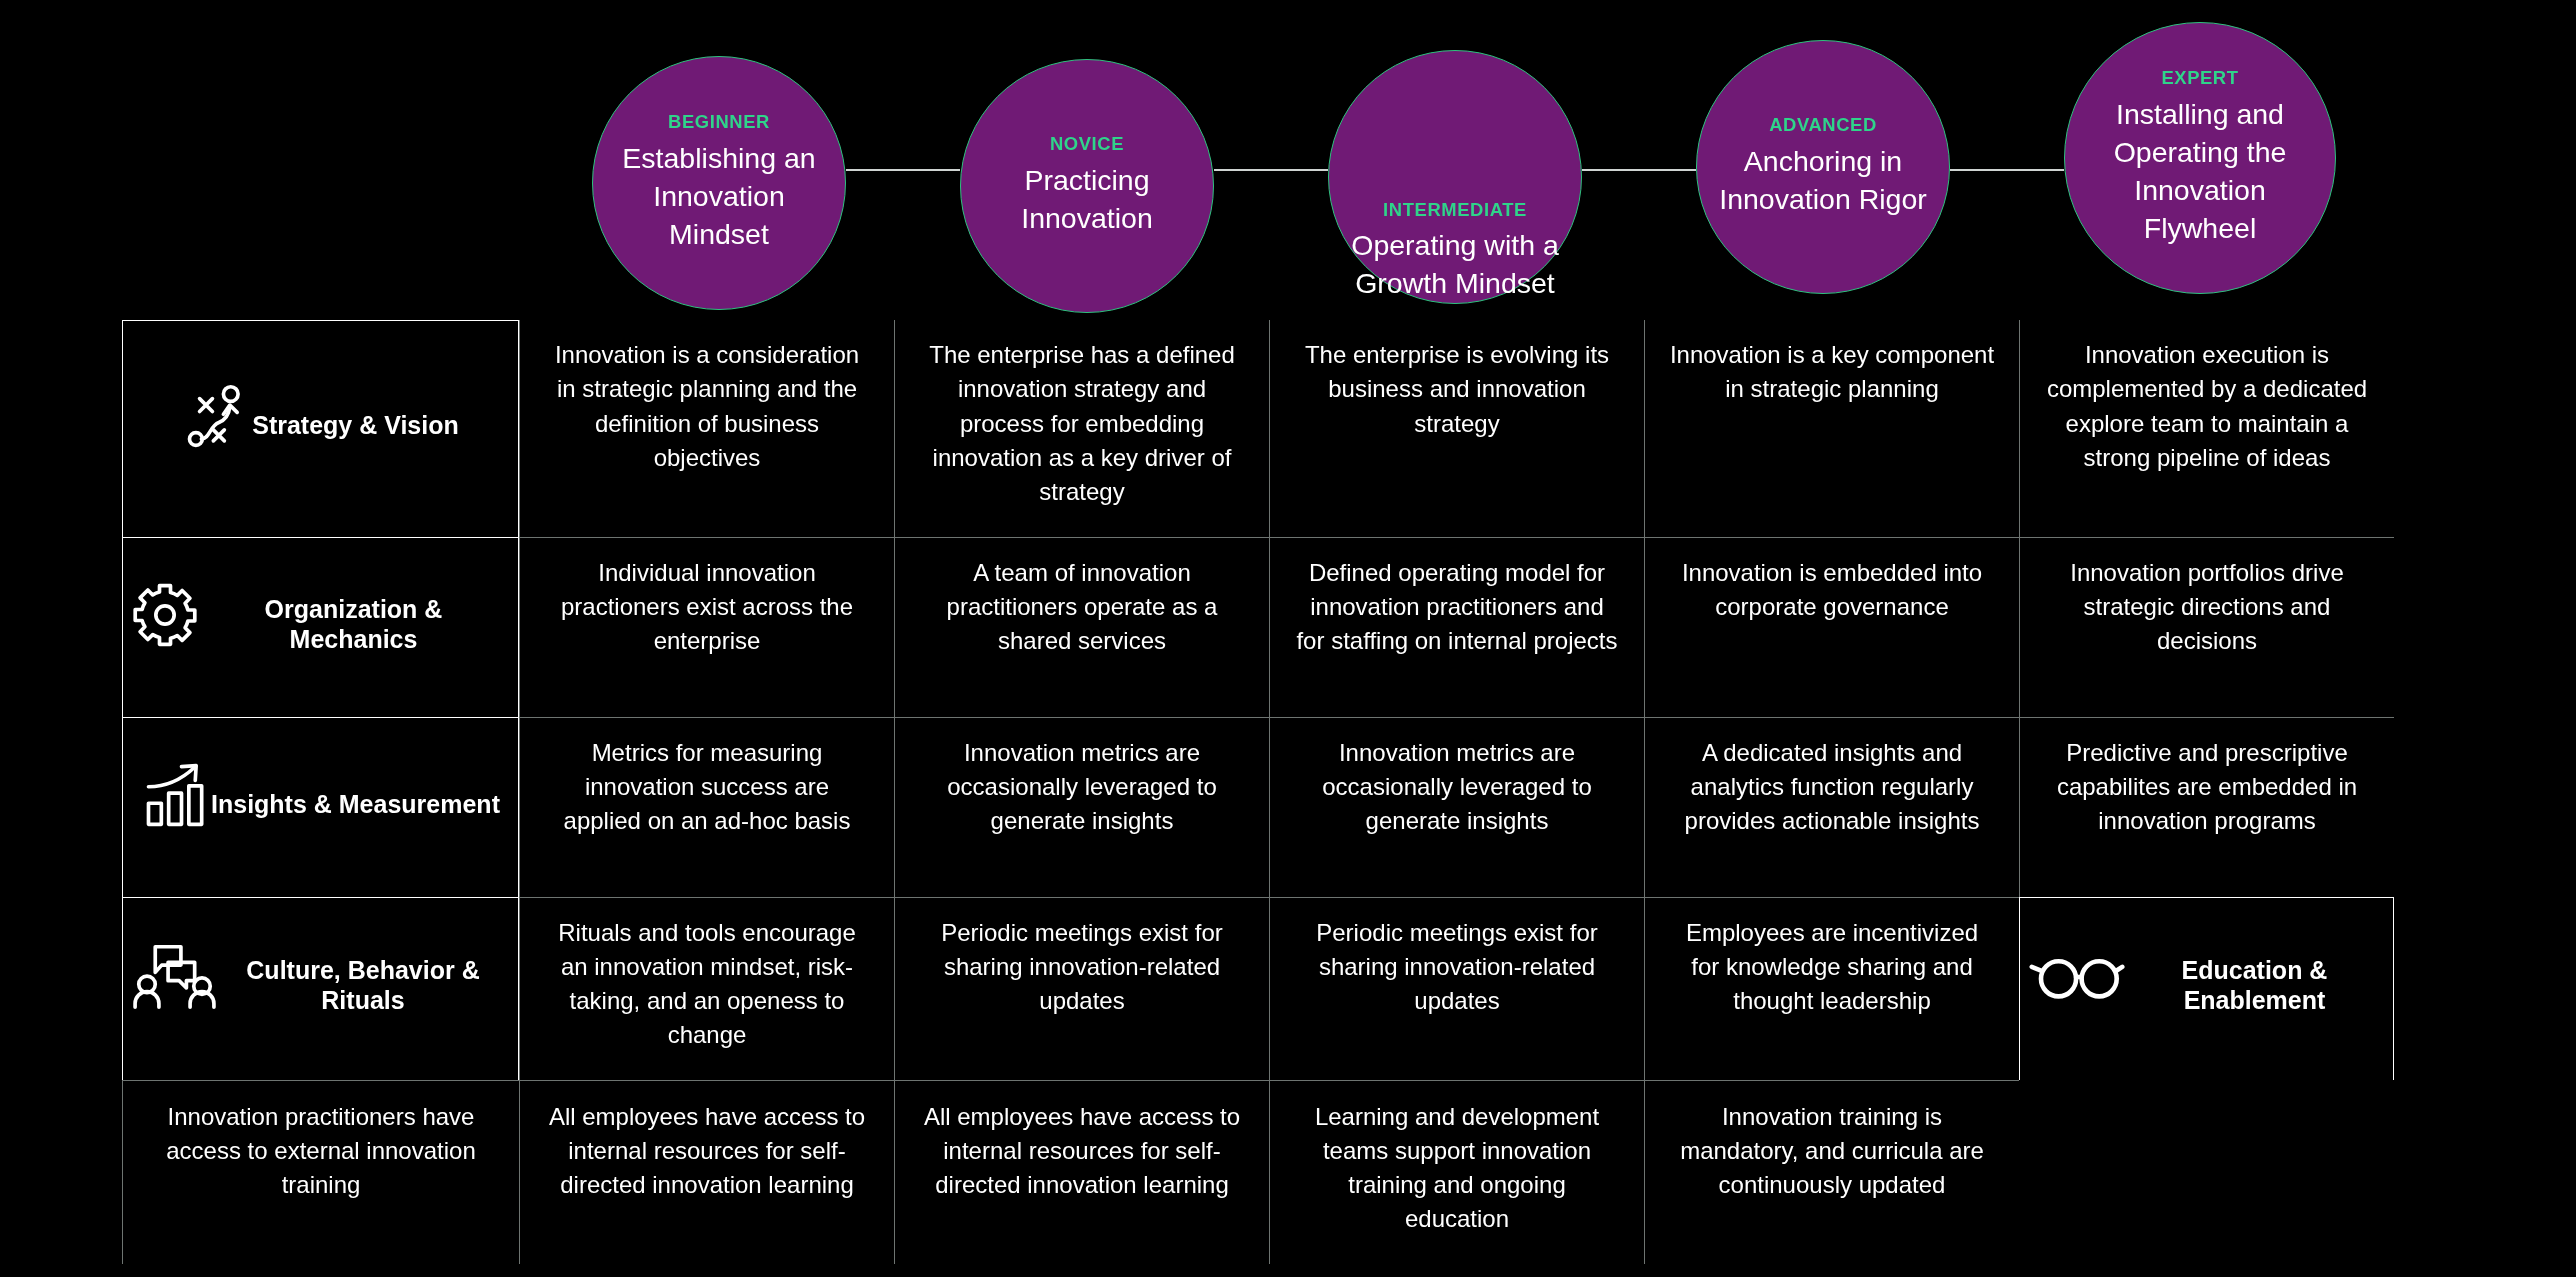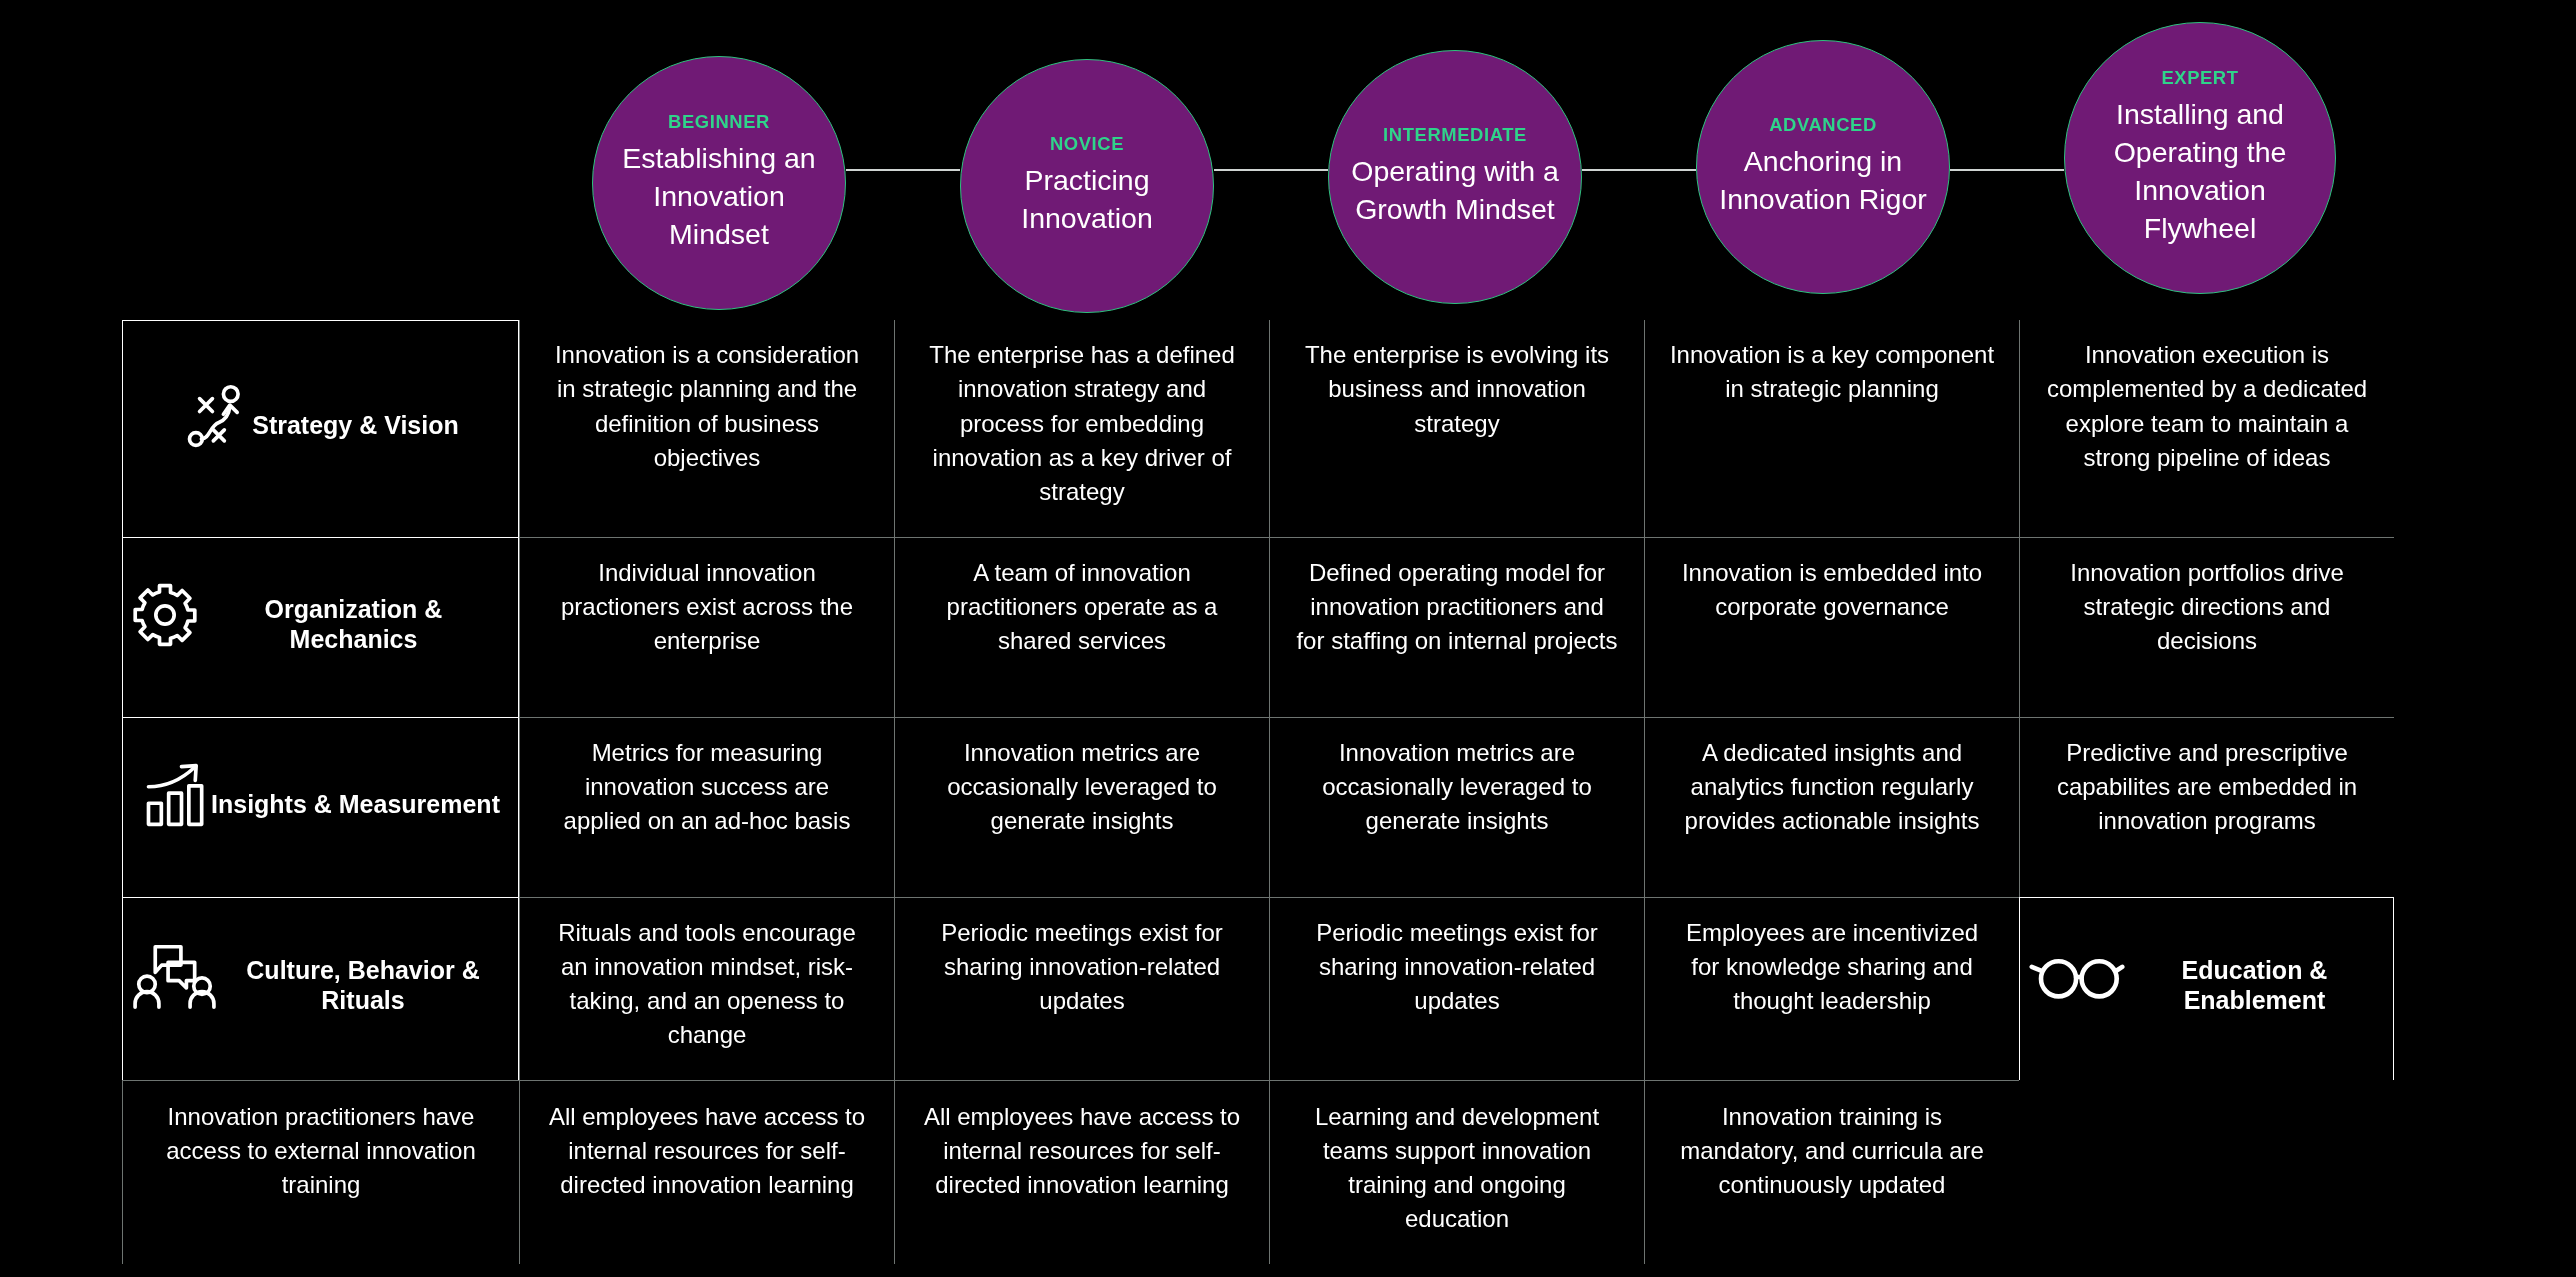--- a/index.html
+++ b/index.html
@@ -116,21 +116,21 @@
     <div class="stage" style="left:592px; top:56px; width:254px; height:254px;">
       <div class="stage-level">BEGINNER</div>
       <div class="stage-title">Establishing an Innovation Mindset</div>
     </div>
 
     <div class="stage" style="left:960px; top:59px; width:254px; height:254px;">
       <div class="stage-level">NOVICE</div>
       <div class="stage-title">Practicing Innovation</div>
     </div>
 
-    <div class="stage" style="left:1328px; top:50px; width:254px; height:254px;">
+    <div class="stage" style="left:1328px; top:50px; width:254px; height:254px;justify-content:flex-end;">
       <div class="stage-level">INTERMEDIATE</div>
       <div class="stage-title">Operating with a Growth Mindset</div>
     </div>
 
     <div class="stage" style="left:1696px; top:40px; width:254px; height:254px;">
       <div class="stage-level">ADVANCED</div>
       <div class="stage-title">Anchoring in Innovation Rigor</div>
     </div>
 
     <div class="stage" style="left:2064px; top:22px; width:272px; height:272px;">

